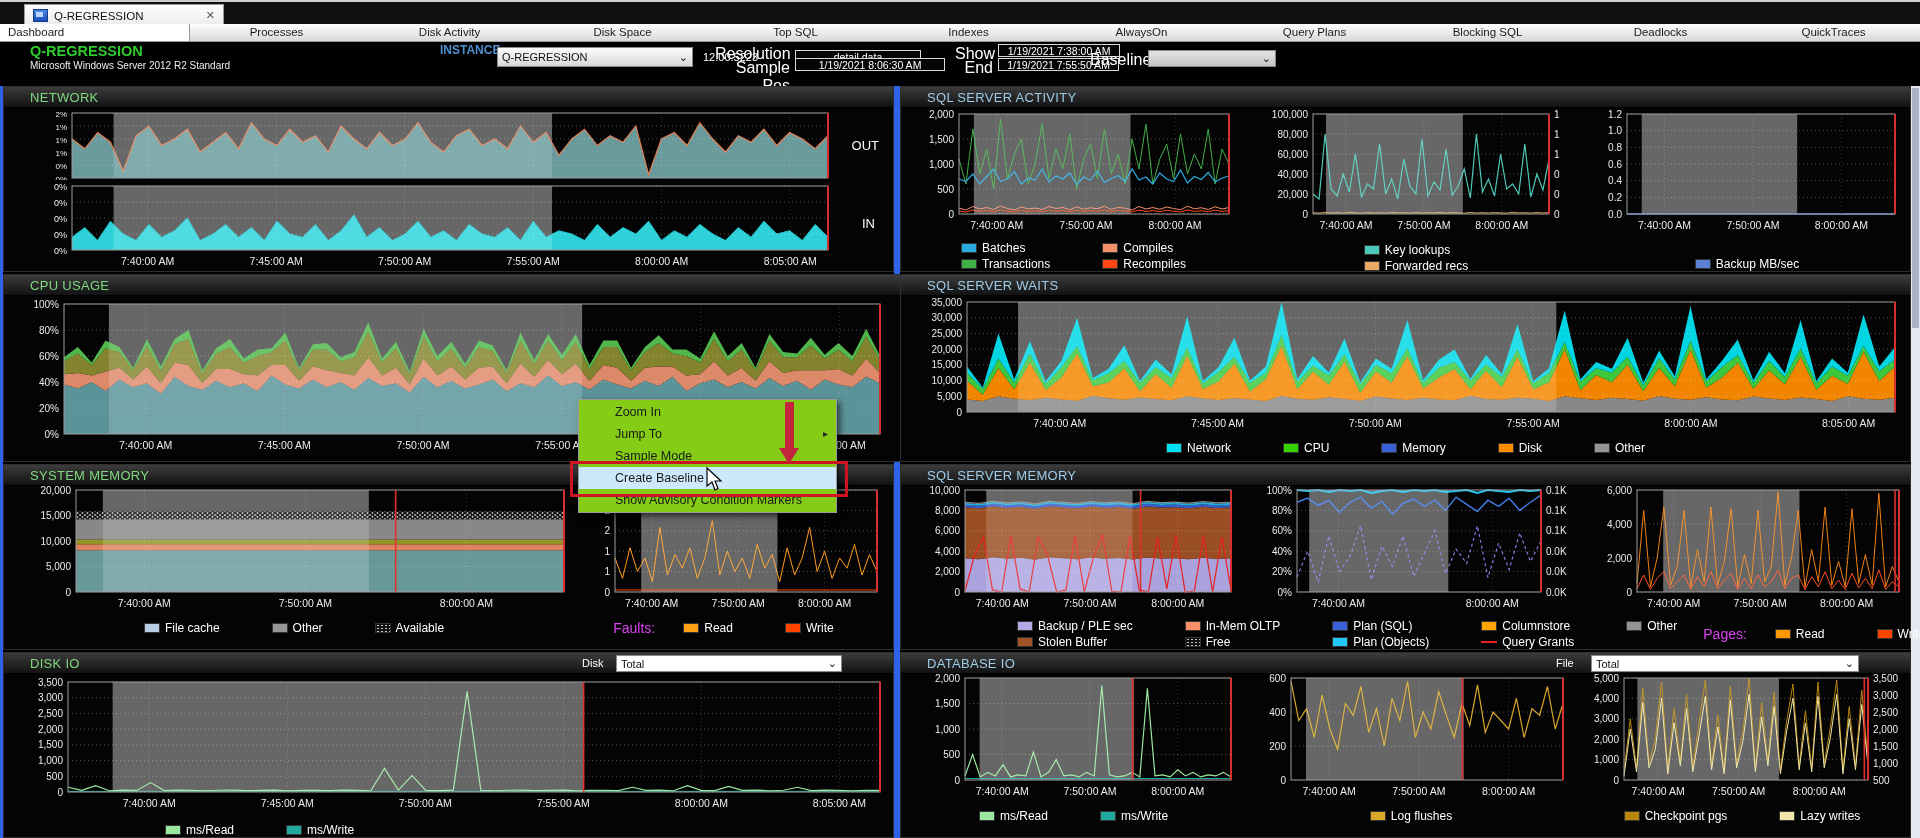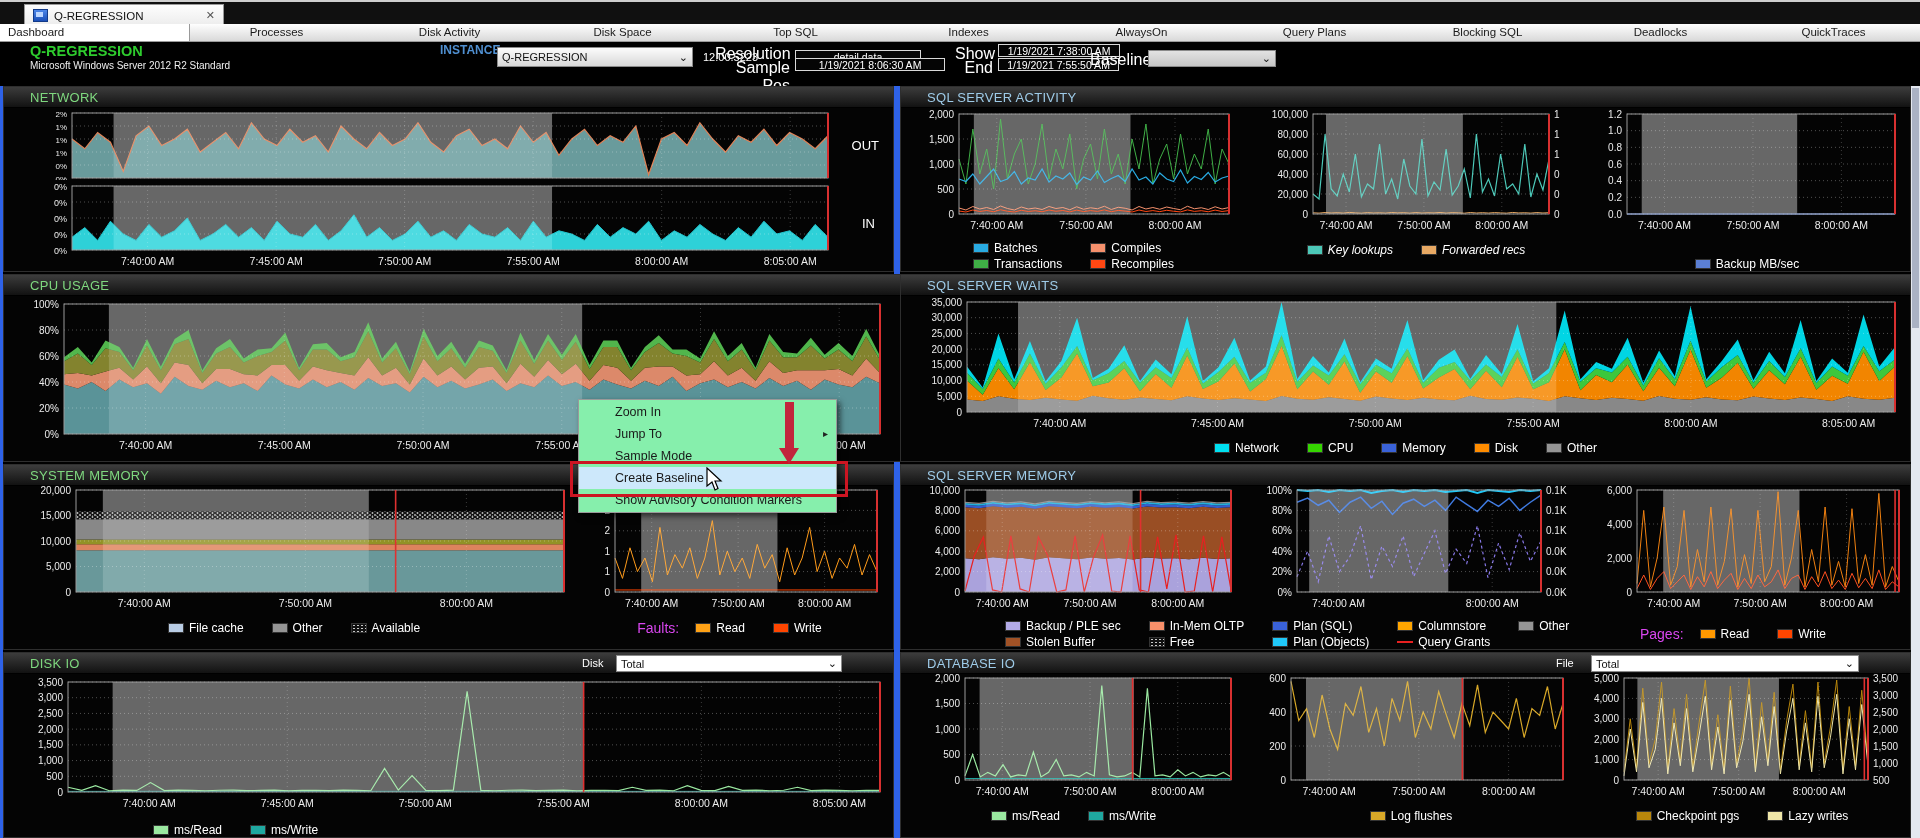--- a/index.html
+++ b/index.html
@@ -42,29 +42,29 @@
   .ptg{color:#7fd87f;} .ptb{color:#9ecbe8;}
   .tbllab{position:absolute;font-size:11px;color:#fff;}
   .tbdd{position:absolute;top:2px;height:17px;background:#fff;}
   .pbody{position:relative;}
   .chart{position:absolute;}
   .axlabel{position:absolute;color:#fff;font-size:13px;}
   .cols{display:flex;}
   .col{display:flex;flex-direction:column;align-items:center;}
   
   .legrow{display:flex;justify-content:center;align-items:flex-start;margin-top:2px;}
-  .leg{display:inline-flex;align-items:center;margin:1px 14px;color:#fff;font-size:12px;white-space:nowrap;}
+  .leg{display:inline-flex;align-items:center;margin:1px 26px;color:#fff;font-size:12px;white-space:nowrap;}
   .sw{width:16px;height:10px;display:inline-block;margin-right:5px;border:1px solid #333;box-sizing:border-box;}
   .swpat{background-color:#111;background-image:radial-gradient(#c8c8c8 25%,transparent 30%);background-size:4px 3px;}
-  .legcol{flex-direction:row;align-items:flex-start;font-style:italic;}
+  .legcol{flex-direction:column;align-items:flex-start;}
   .leggrid2{display:grid;grid-template-columns:auto auto;justify-content:center;}
   .leggrid5{display:grid;grid-template-columns:repeat(5,auto);}
   .legprefix{color:#d946ef;font-size:14px;margin-right:2px;align-self:center;}
   
-  #ctxmenu{position:absolute;left:578px;top:399px;width:257px;background:#86efac;border:1px solid #9a9a9a;
+  #ctxmenu{position:absolute;left:578px;top:399px;width:257px;background:#84cc16;border:1px solid #9a9a9a;
     box-shadow:3px 3px 6px rgba(0,0,0,.6);z-index:50;padding:1px 0;}
   .mitem{height:22px;line-height:22px;padding-left:36px;font-size:12.5px;color:#1a1a1a;position:relative;}
   .mhl{background:#cde8fb;}
   .subarrow{position:absolute;right:8px;top:0;font-size:10px;color:#222;}
   #redbox{position:absolute;left:570px;top:461px;width:272px;height:30px;border:3px solid #cc1522;z-index:60;}
   #redarrow{position:absolute;left:779px;top:402px;z-index:70;}
   #redarrow .shaft{position:absolute;left:6px;top:0;width:9px;height:46px;background:#c2253c;}
   #redarrow .head{position:absolute;left:0;top:46px;width:0;height:0;border-left:10.5px solid transparent;
     border-right:10.5px solid transparent;border-top:16px solid #c2253c;}
   #cursor{position:absolute;left:706px;top:467px;z-index:80;}

